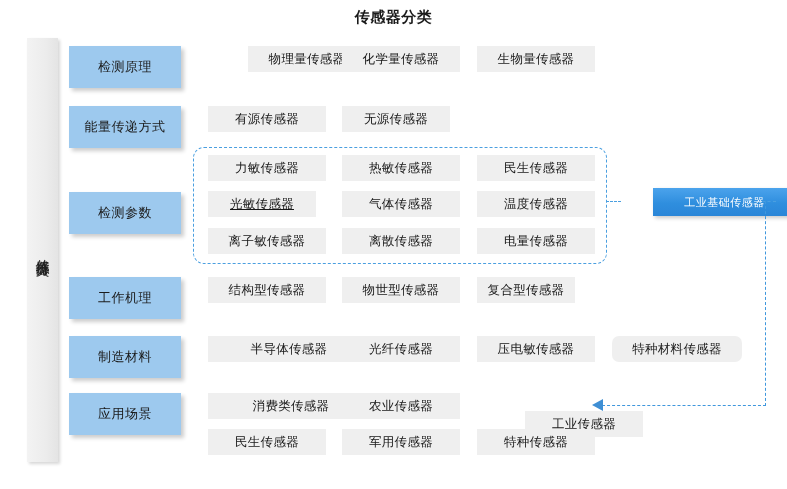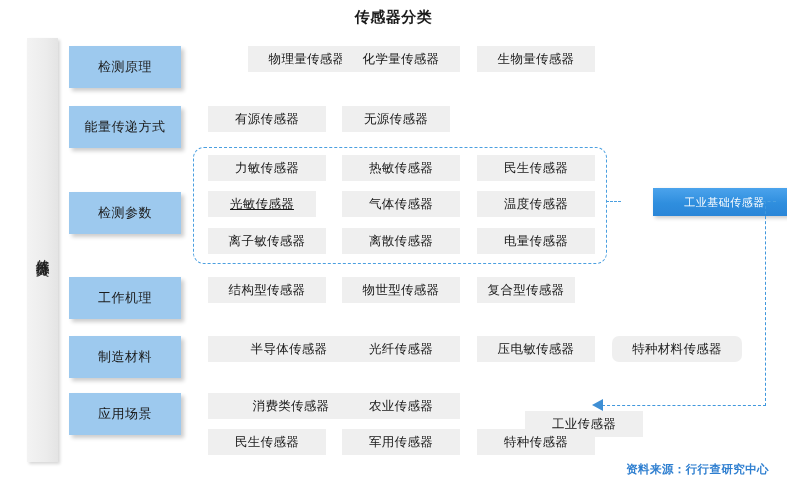--- a/index.html
+++ b/index.html
@@ -225,15 +225,14 @@
       <div class="item-chip" style="left: 477px; top: 429px; width: 118px;">特种传感器</div>
     </div>
 
   <div class="conn-left"></div>
   <div class="callout-box">工业基础传感器</div>
   <div class="conn-right"></div>
   <div class="conn-vert"></div>
   <div class="conn-horiz"></div>
   <div class="conn-arrow"></div>
 
-  <div class="source-note">资料来源：行行查研究中心</div>
 
 </div>
 
 </body></html>

